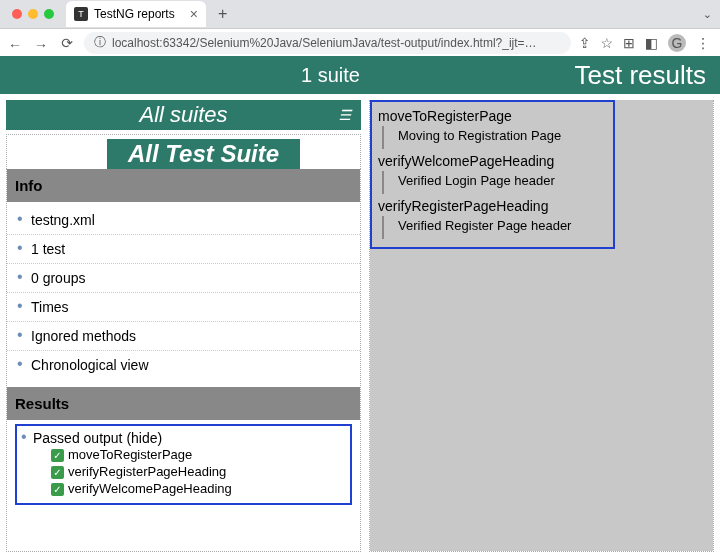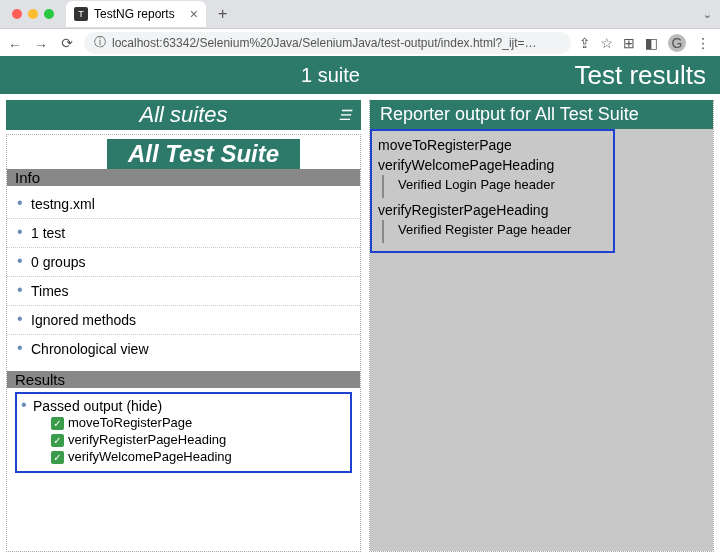--- a/index.html
+++ b/index.html
@@ -35,21 +35,21 @@
   .content { display: flex; padding: 6px 6px 0 6px; gap: 8px; height: 458px; }
   .left-col { width: 355px; display: flex; flex-direction: column; }
   .right-col { flex: 1; display: flex; flex-direction: column; border: 1px dotted #aaa; border-top: none; }
   
   .banner { background: #2d7a6b; color: #fff; text-align: center; font-size: 22px; font-style: italic; font-weight: normal; height: 30px; line-height: 30px; display:flex; align-items:center; justify-content:center; position:relative; }
   .banner .lines-icon { position:absolute; right:10px; font-size:14px; }
   .suite-banner-wrap { border: 1px dotted #aaa; border-bottom:none; padding: 4px 0 0 0; margin-top:4px; }
   .suite-banner { background: #2d7a6b; color: #fff; font-size: 24px; font-style: italic; font-weight:bold; height: 30px; line-height: 30px; text-align:center; margin: 0 60px 0 100px; }
   
   .panel-wrap { border: 1px dotted #aaa; border-top: none; flex:1; }
-  .section-header { background: #888; color: #000; font-weight: normal; padding: 0 8px; font-size: 15px; }
+  .section-header { background: #888; color: #000; font-weight: bold; padding: 8px 8px; font-size: 15px; }
   .info-list { padding: 4px 0 8px 0; }
   .info-item { padding: 6px 10px 6px 24px; border-bottom: 1px dotted #ccc; position: relative; cursor:pointer; font-size: 14px; }
   .info-item:last-child { border-bottom: none; }
   .info-item::before { content:"•"; position:absolute; left:10px; color:#6b8db8; font-size:16px; line-height:14px; }
   .info-item.active { background: #2d7a6b; color: #fff; }
   
   .results-summary { padding: 6px 10px 6px 24px; position:relative; font-size:13px; border-bottom: 1px dotted #ccc;}
   .results-summary::before { content:"•"; position:absolute; left:10px; color:#6b8db8; font-size:16px; line-height:14px;}
   .passed-box { border: 2px solid #2040d0; margin: 4px 8px 8px 8px; padding: 4px 6px 6px 16px; position:relative; }
   .passed-box::before { content:"•"; position:absolute; left:4px; top:2px; color:#6b8db8; font-size:16px;}
@@ -136,24 +136,24 @@
         <div class="method-list">
           <div class="method-item"><span class="check">✓</span><span>moveToRegisterPage</span></div>
           <div class="method-item"><span class="check">✓</span><span>verifyRegisterPageHeading</span></div>
           <div class="method-item"><span class="check">✓</span><span>verifyWelcomePageHeading</span></div>
         </div>
       </div>
     </div>
   </div>
 
   <div class="right-col">
-    <div class="right-header">Reporter output for All Test Suite</div>
     <div class="right-body">
       <div class="output-box">
         <div class="out-method">moveToRegisterPage</div>
+        <div class="out-msg">Moving to Registration Page</div>
         <div class="out-method">verifyWelcomePageHeading</div>
         <div class="out-msg">Verified Login Page header</div>
         <div class="out-method">verifyRegisterPageHeading</div>
         <div class="out-msg">Verified Register Page header</div>
       </div>
     </div>
   </div>
 </div>
 
 </body></html>

